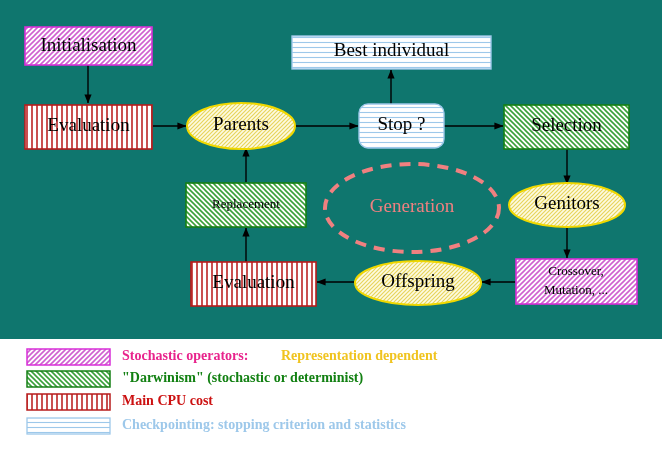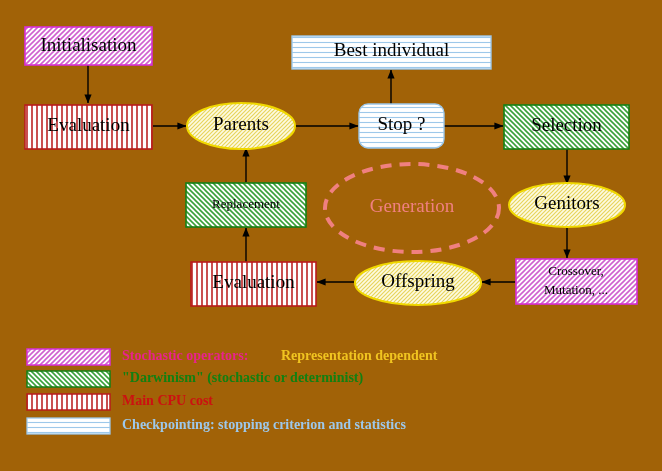--- a/index.html
+++ b/index.html
@@ -1,19 +1,19 @@
 <!DOCTYPE html>
 <html><head>
 <meta charset="utf-8">
 <title>Evolutionary Algorithm Cycle</title>
 <style>
   html,body{margin:0;padding:0;background:#ffffff;}
   body{width:662px;height:471px;overflow:hidden;
        font-family:"Liberation Serif","DejaVu Serif",serif;}
-  #canvas{position:relative;width:662px;height:471px;background:#a16207;}
+  #canvas{position:relative;width:662px;height:339px;background:#0f766e;}
   svg{display:block;}
   .nodetext{font-family:"Liberation Serif","DejaVu Serif",serif;
             font-size:19px;fill:#000;text-anchor:middle;dominant-baseline:middle;}
   .nodetext.small{font-size:13px;}
   .gentext{font-family:"Liberation Serif","DejaVu Serif",serif;
            font-size:19px;fill:#f08080;text-anchor:middle;dominant-baseline:middle;}
   .legtext{font-family:"Liberation Serif","DejaVu Serif",serif;
            font-size:14px;font-weight:bold;dominant-baseline:middle;}
 </style>
 </head>

